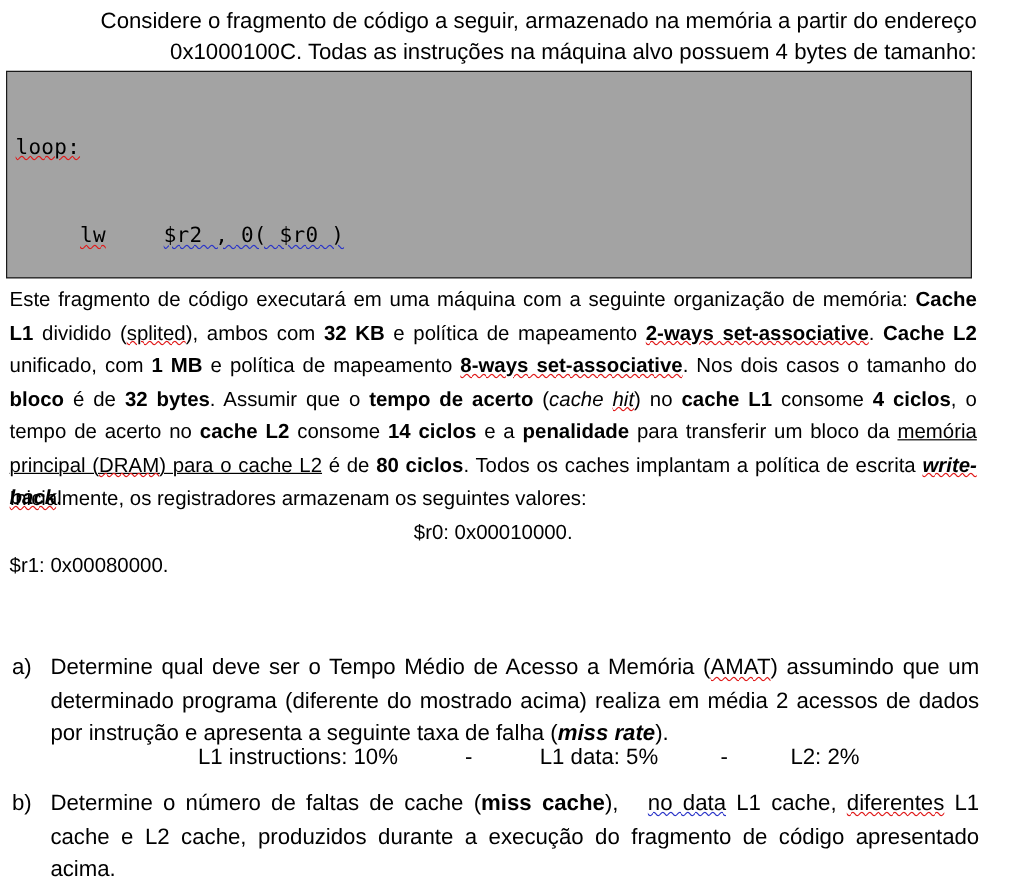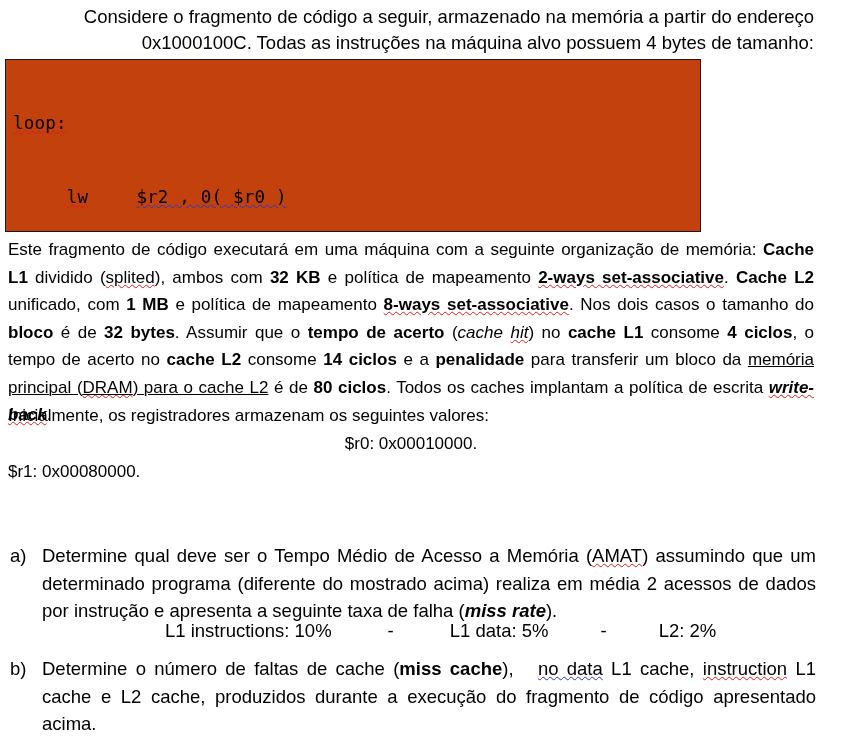--- a/index.html
+++ b/index.html
@@ -32,25 +32,25 @@
     font-size: 18.5px;
     line-height: 26px;
     text-align: right;
   }
 
   
   .code-box {
     position: absolute;
     left: 5px;
     top: 59px;
-    width: 696px;
+    width: 805px;
     height: 173px;
     border: 1.6px solid #1a1a1a;
     box-sizing: border-box;
-    background: #c2410c;
+    background: #a3a3a3;
     overflow: hidden;
   }
   .code-inner {
     font-family: "DejaVu Sans Mono", "Liberation Mono", monospace;
     font-size: 17.5px;
     line-height: 24.6px;
     padding: 2px 0 0 7px;
     white-space: pre;
     letter-spacing: 0.2px;
   }
@@ -164,17 +164,17 @@
       <div class="item-marker">a)</div>
       <div class="item-body"><span>Determine qual deve ser o Tempo Médio de Acesso a Memória (</span><span class="sqr">AMAT</span><span>) assumindo que um determinado programa (diferente do mostrado acima) realiza em média 2 acessos de dados por instrução e apresenta a seguinte taxa de falha (</span><span class="bi">miss rate</span><span>).</span></div>
     </div>
   </div>
 
   <div class="missrates"><span>L1 instructions: 10%</span><span class="mr-gap"></span><span>-</span><span class="mr-gap"></span><span>L1 data: 5%</span><span class="mr-gap2"></span><span>-</span><span class="mr-gap2"></span><span>L2: 2%</span></div>
 
   <div class="item item-b">
     <div class="item-row">
       <div class="item-marker">b)</div>
-      <div class="item-body"><span>Determine o número de faltas de cache (</span><b>miss cache</b><span>), </span><span class="sqb">no data</span><span> L1 cache, </span><span class="sqr">instruction</span><span> L1 cache e L2 cache, produzidos durante a execução do fragmento de código apresentado acima.</span></div>
+      <div class="item-body"><span>Determine o número de faltas de cache (</span><b>miss cache</b><span>), </span><span class="sqb">no data</span><span> L1 cache, </span><span class="sqr">diferentes</span><span> L1 cache e L2 cache, produzidos durante a execução do fragmento de código apresentado acima.</span></div>
     </div>
   </div>
 
 </div>
 
 </body></html>

